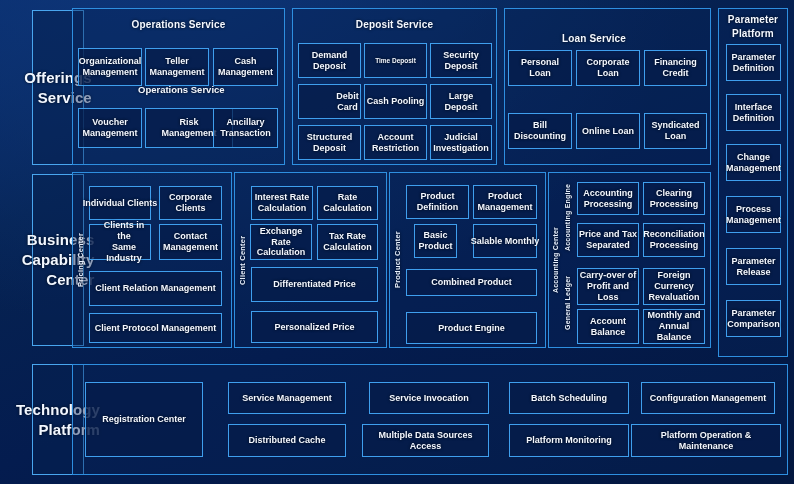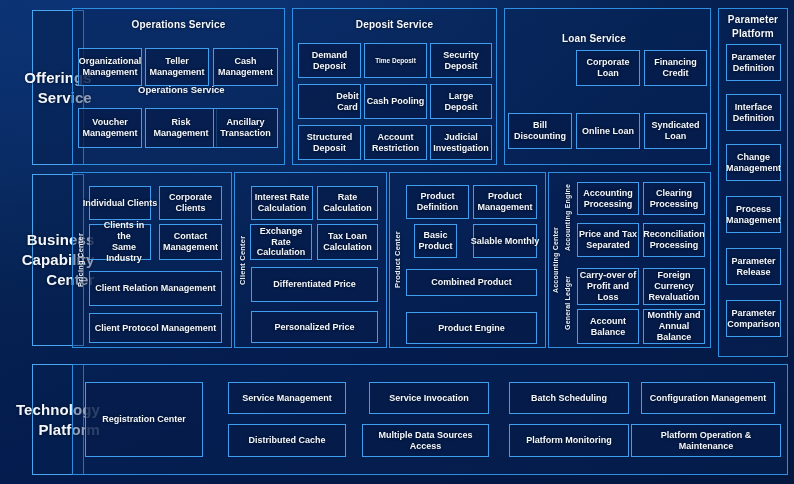--- a/index.html
+++ b/index.html
@@ -111,21 +111,21 @@
   <div class="stray" style="left:138px;top:84px;">Operations Service</div>
 
   <div class="cell" style="left:78px;top:48px;width:64px;height:38px;">Organizational
 Management</div>
   <div class="cell" style="left:145px;top:48px;width:64px;height:38px;">Teller
 Management</div>
   <div class="cell" style="left:213px;top:48px;width:65px;height:38px;">Cash
 Management</div>
   <div class="cell" style="left:78px;top:108px;width:64px;height:40px;">Voucher
 Management</div>
-  <div class="cell" style="left:145px;top:108px;width:72px;height:40px;">Risk
+  <div class="cell" style="left:145px;top:108px;width:88px;height:40px;">Risk
 Management</div>
   <div class="cell" style="left:213px;top:108px;width:65px;height:40px;">Ancillary
 Transaction</div>
 
   <div class="band" style="left:292px;top:8px;width:205px;height:157px;"></div>
   <div class="grouptitle" style="left:292px;top:19px;width:205px;">Deposit Service</div>
 
   <div class="cell" style="left:298px;top:43px;width:63px;height:35px;">Demand
 Deposit</div>
   <div class="cell tiny" style="left:364px;top:43px;width:63px;height:35px;">Time Deposit</div>
@@ -138,20 +138,21 @@
   <div class="cell" style="left:298px;top:125px;width:63px;height:35px;">Structured
 Deposit</div>
   <div class="cell" style="left:364px;top:125px;width:63px;height:35px;">Account
 Restriction</div>
   <div class="cell" style="left:430px;top:125px;width:62px;height:35px;">Judicial
 Investigation</div>
 
   <div class="band" style="left:504px;top:8px;width:207px;height:157px;"></div>
   <div class="grouptitle" style="left:504px;top:5px;width:180px;margin-top:28px;">Loan Service</div>
 
+  <div class="cell" style="left:508px;top:50px;width:64px;height:36px;">Personal Loan</div>
   <div class="cell" style="left:576px;top:50px;width:64px;height:36px;">Corporate
 Loan</div>
   <div class="cell" style="left:644px;top:50px;width:63px;height:36px;">Financing
 Credit</div>
   <div class="cell" style="left:508px;top:113px;width:64px;height:36px;">Bill Discounting</div>
   <div class="cell" style="left:576px;top:113px;width:64px;height:36px;">Online Loan</div>
   <div class="cell" style="left:644px;top:113px;width:63px;height:36px;">Syndicated
 Loan</div>
 
   <div class="band" style="left:718px;top:8px;width:70px;height:349px;"></div>
@@ -190,21 +191,21 @@
 
   <div class="band" style="left:234px;top:172px;width:153px;height:176px;"></div>
   <div class="vlabel" style="left:236px;top:172px;width:12px;height:176px;">Client Center</div>
 
   <div class="cell" style="left:251px;top:186px;width:62px;height:34px;">Interest Rate
 Calculation</div>
   <div class="cell" style="left:317px;top:186px;width:61px;height:34px;">Rate
 Calculation</div>
   <div class="cell" style="left:250px;top:224px;width:62px;height:36px;">Exchange Rate
 Calculation</div>
-  <div class="cell" style="left:317px;top:224px;width:61px;height:36px;">Tax Loan
+  <div class="cell" style="left:317px;top:224px;width:61px;height:36px;">Tax Rate
 Calculation</div>
   <div class="cell" style="left:251px;top:267px;width:127px;height:35px;">Differentiated Price</div>
   <div class="cell" style="left:251px;top:311px;width:127px;height:32px;">Personalized Price</div>
 
   <div class="band" style="left:389px;top:172px;width:157px;height:176px;"></div>
   <div class="vlabel" style="left:391px;top:172px;width:12px;height:176px;">Product Center</div>
 
   <div class="cell" style="left:406px;top:185px;width:63px;height:34px;">Product
 Definition</div>
   <div class="cell" style="left:473px;top:185px;width:64px;height:34px;">Product

